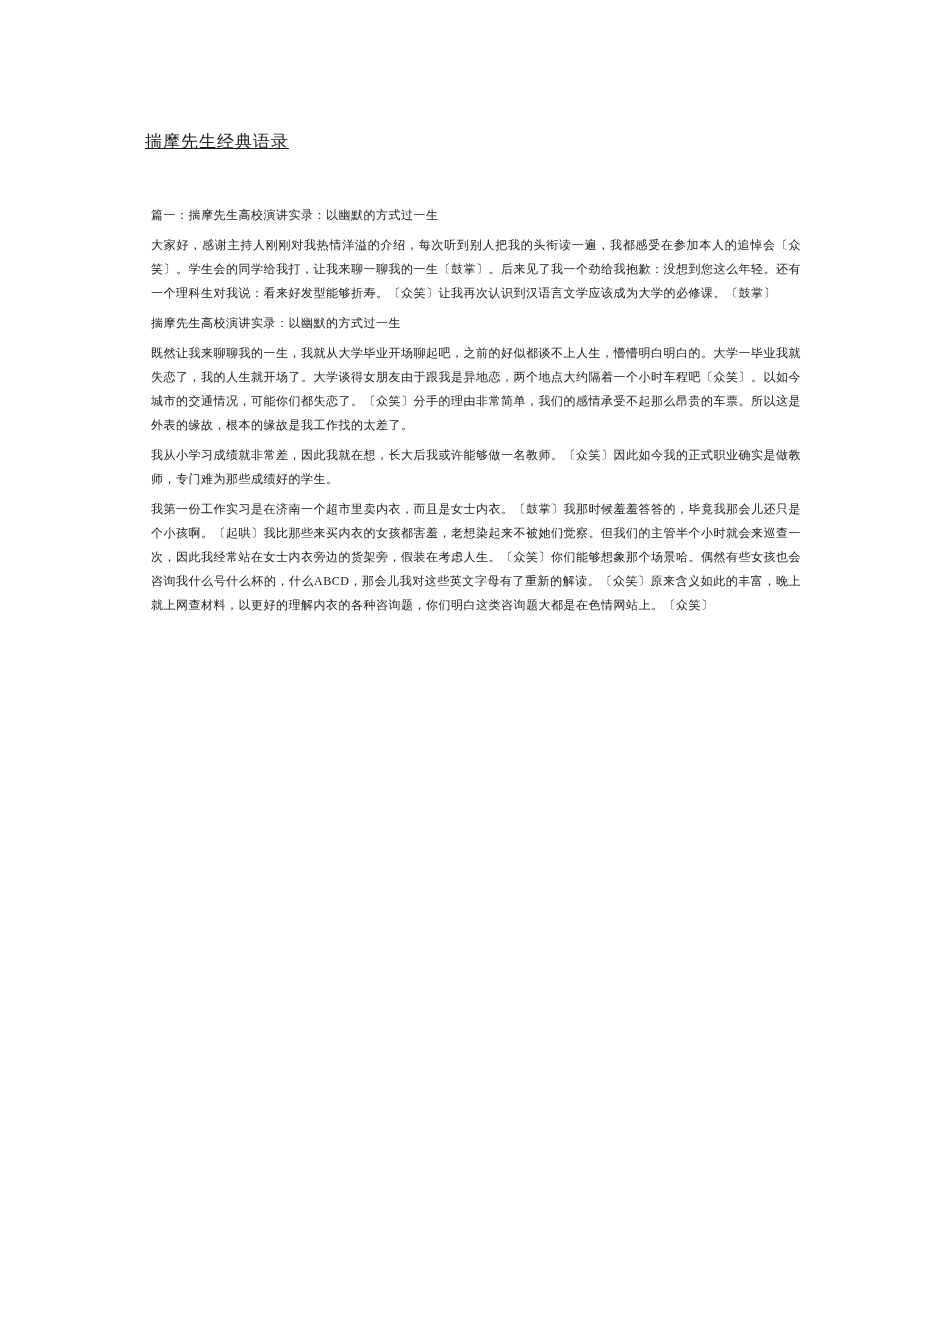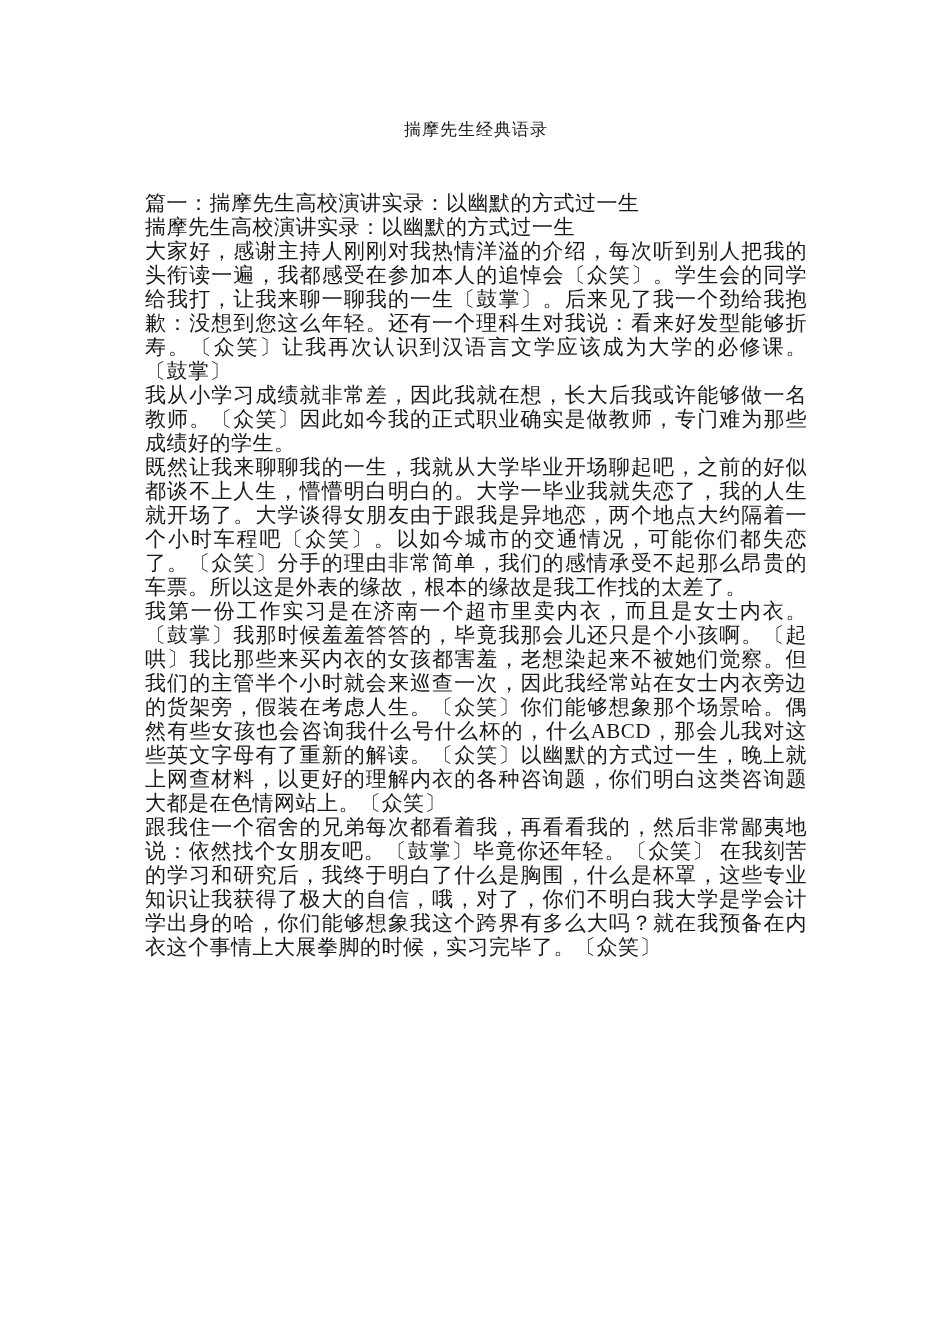--- a/index.html
+++ b/index.html
@@ -18,43 +18,43 @@
   }
   .content {
     position: absolute;
     left: 145px;
     top: 118px;
     width: 662px;
   }
   .doc-title {
     font-size: 17px;
     font-weight: normal;
-    text-align: center;
-    margin: 0 0 50px 0;
+    text-align: left;
+    margin: 12px 0 50px 0;
     letter-spacing: 1px;
+    text-decoration: underline;
   }
   .doc-body p.para {
-    margin: 0;
-    font-size: 21px;
+    margin: 6px;
+    font-size: 12px;
     line-height: 24px;
     text-align: justify;
     word-break: break-all;
     letter-spacing: 0.5px;
     font-family: Liberation Serif, serif;
   }
 </style>
 </head>
 <body>
 
 <div class="page">
   <div class="content">
     <h1 class="doc-title">揣摩先生经典语录</h1>
     <div class="doc-body" id="doc-body">
         <p class="para">篇一：揣摩先生高校演讲实录：以幽默的方式过一生</p>
+        <p class="para">大家好，感谢主持人刚刚对我热情洋溢的介绍，每次听到别人把我的头衔读一遍，我都感受在参加本人的追悼会〔众笑〕。学生会的同学给我打，让我来聊一聊我的一生〔鼓掌〕。后来见了我一个劲给我抱歉：没想到您这么年轻。还有一个理科生对我说：看来好发型能够折寿。〔众笑〕让我再次认识到汉语言文学应该成为大学的必修课。〔鼓掌〕</p>
         <p class="para">揣摩先生高校演讲实录：以幽默的方式过一生</p>
-        <p class="para">大家好，感谢主持人刚刚对我热情洋溢的介绍，每次听到别人把我的头衔读一遍，我都感受在参加本人的追悼会〔众笑〕。学生会的同学给我打，让我来聊一聊我的一生〔鼓掌〕。后来见了我一个劲给我抱歉：没想到您这么年轻。还有一个理科生对我说：看来好发型能够折寿。〔众笑〕让我再次认识到汉语言文学应该成为大学的必修课。〔鼓掌〕</p>
+        <p class="para">既然让我来聊聊我的一生，我就从大学毕业开场聊起吧，之前的好似都谈不上人生，懵懵明白明白的。大学一毕业我就失恋了，我的人生就开场了。大学谈得女朋友由于跟我是异地恋，两个地点大约隔着一个小时车程吧〔众笑〕。以如今城市的交通情况，可能你们都失恋了。〔众笑〕分手的理由非常简单，我们的感情承受不起那么昂贵的车票。所以这是外表的缘故，根本的缘故是我工作找的太差了。</p>
         <p class="para">我从小学习成绩就非常差，因此我就在想，长大后我或许能够做一名教师。〔众笑〕因此如今我的正式职业确实是做教师，专门难为那些成绩好的学生。</p>
-        <p class="para">既然让我来聊聊我的一生，我就从大学毕业开场聊起吧，之前的好似都谈不上人生，懵懵明白明白的。大学一毕业我就失恋了，我的人生就开场了。大学谈得女朋友由于跟我是异地恋，两个地点大约隔着一个小时车程吧〔众笑〕。以如今城市的交通情况，可能你们都失恋了。〔众笑〕分手的理由非常简单，我们的感情承受不起那么昂贵的车票。所以这是外表的缘故，根本的缘故是我工作找的太差了。</p>
-        <p class="para">我第一份工作实习是在济南一个超市里卖内衣，而且是女士内衣。〔鼓掌〕我那时候羞羞答答的，毕竟我那会儿还只是个小孩啊。〔起哄〕我比那些来买内衣的女孩都害羞，老想染起来不被她们觉察。但我们的主管半个小时就会来巡查一次，因此我经常站在女士内衣旁边的货架旁，假装在考虑人生。〔众笑〕你们能够想象那个场景哈。偶然有些女孩也会咨询我什么号什么杯的，什么ABCD，那会儿我对这些英文字母有了重新的解读。〔众笑〕以幽默的方式过一生，晚上就上网查材料，以更好的理解内衣的各种咨询题，你们明白这类咨询题大都是在色情网站上。〔众笑〕</p>
-        <p class="para">跟我住一个宿舍的兄弟每次都看着我，再看看我的，然后非常鄙夷地说：依然找个女朋友吧。〔鼓掌〕毕竟你还年轻。〔众笑〕 在我刻苦的学习和研究后，我终于明白了什么是胸围，什么是杯罩，这些专业知识让我获得了极大的自信，哦，对了，你们不明白我大学是学会计学出身的哈，你们能够想象我这个跨界有多么大吗？就在我预备在内衣这个事情上大展拳脚的时候，实习完毕了。〔众笑〕</p>
+        <p class="para">我第一份工作实习是在济南一个超市里卖内衣，而且是女士内衣。〔鼓掌〕我那时候羞羞答答的，毕竟我那会儿还只是个小孩啊。〔起哄〕我比那些来买内衣的女孩都害羞，老想染起来不被她们觉察。但我们的主管半个小时就会来巡查一次，因此我经常站在女士内衣旁边的货架旁，假装在考虑人生。〔众笑〕你们能够想象那个场景哈。偶然有些女孩也会咨询我什么号什么杯的，什么ABCD，那会儿我对这些英文字母有了重新的解读。〔众笑〕原来含义如此的丰富，晚上就上网查材料，以更好的理解内衣的各种咨询题，你们明白这类咨询题大都是在色情网站上。〔众笑〕</p>
       </div>
   </div>
 </div>
 
 </body></html>

